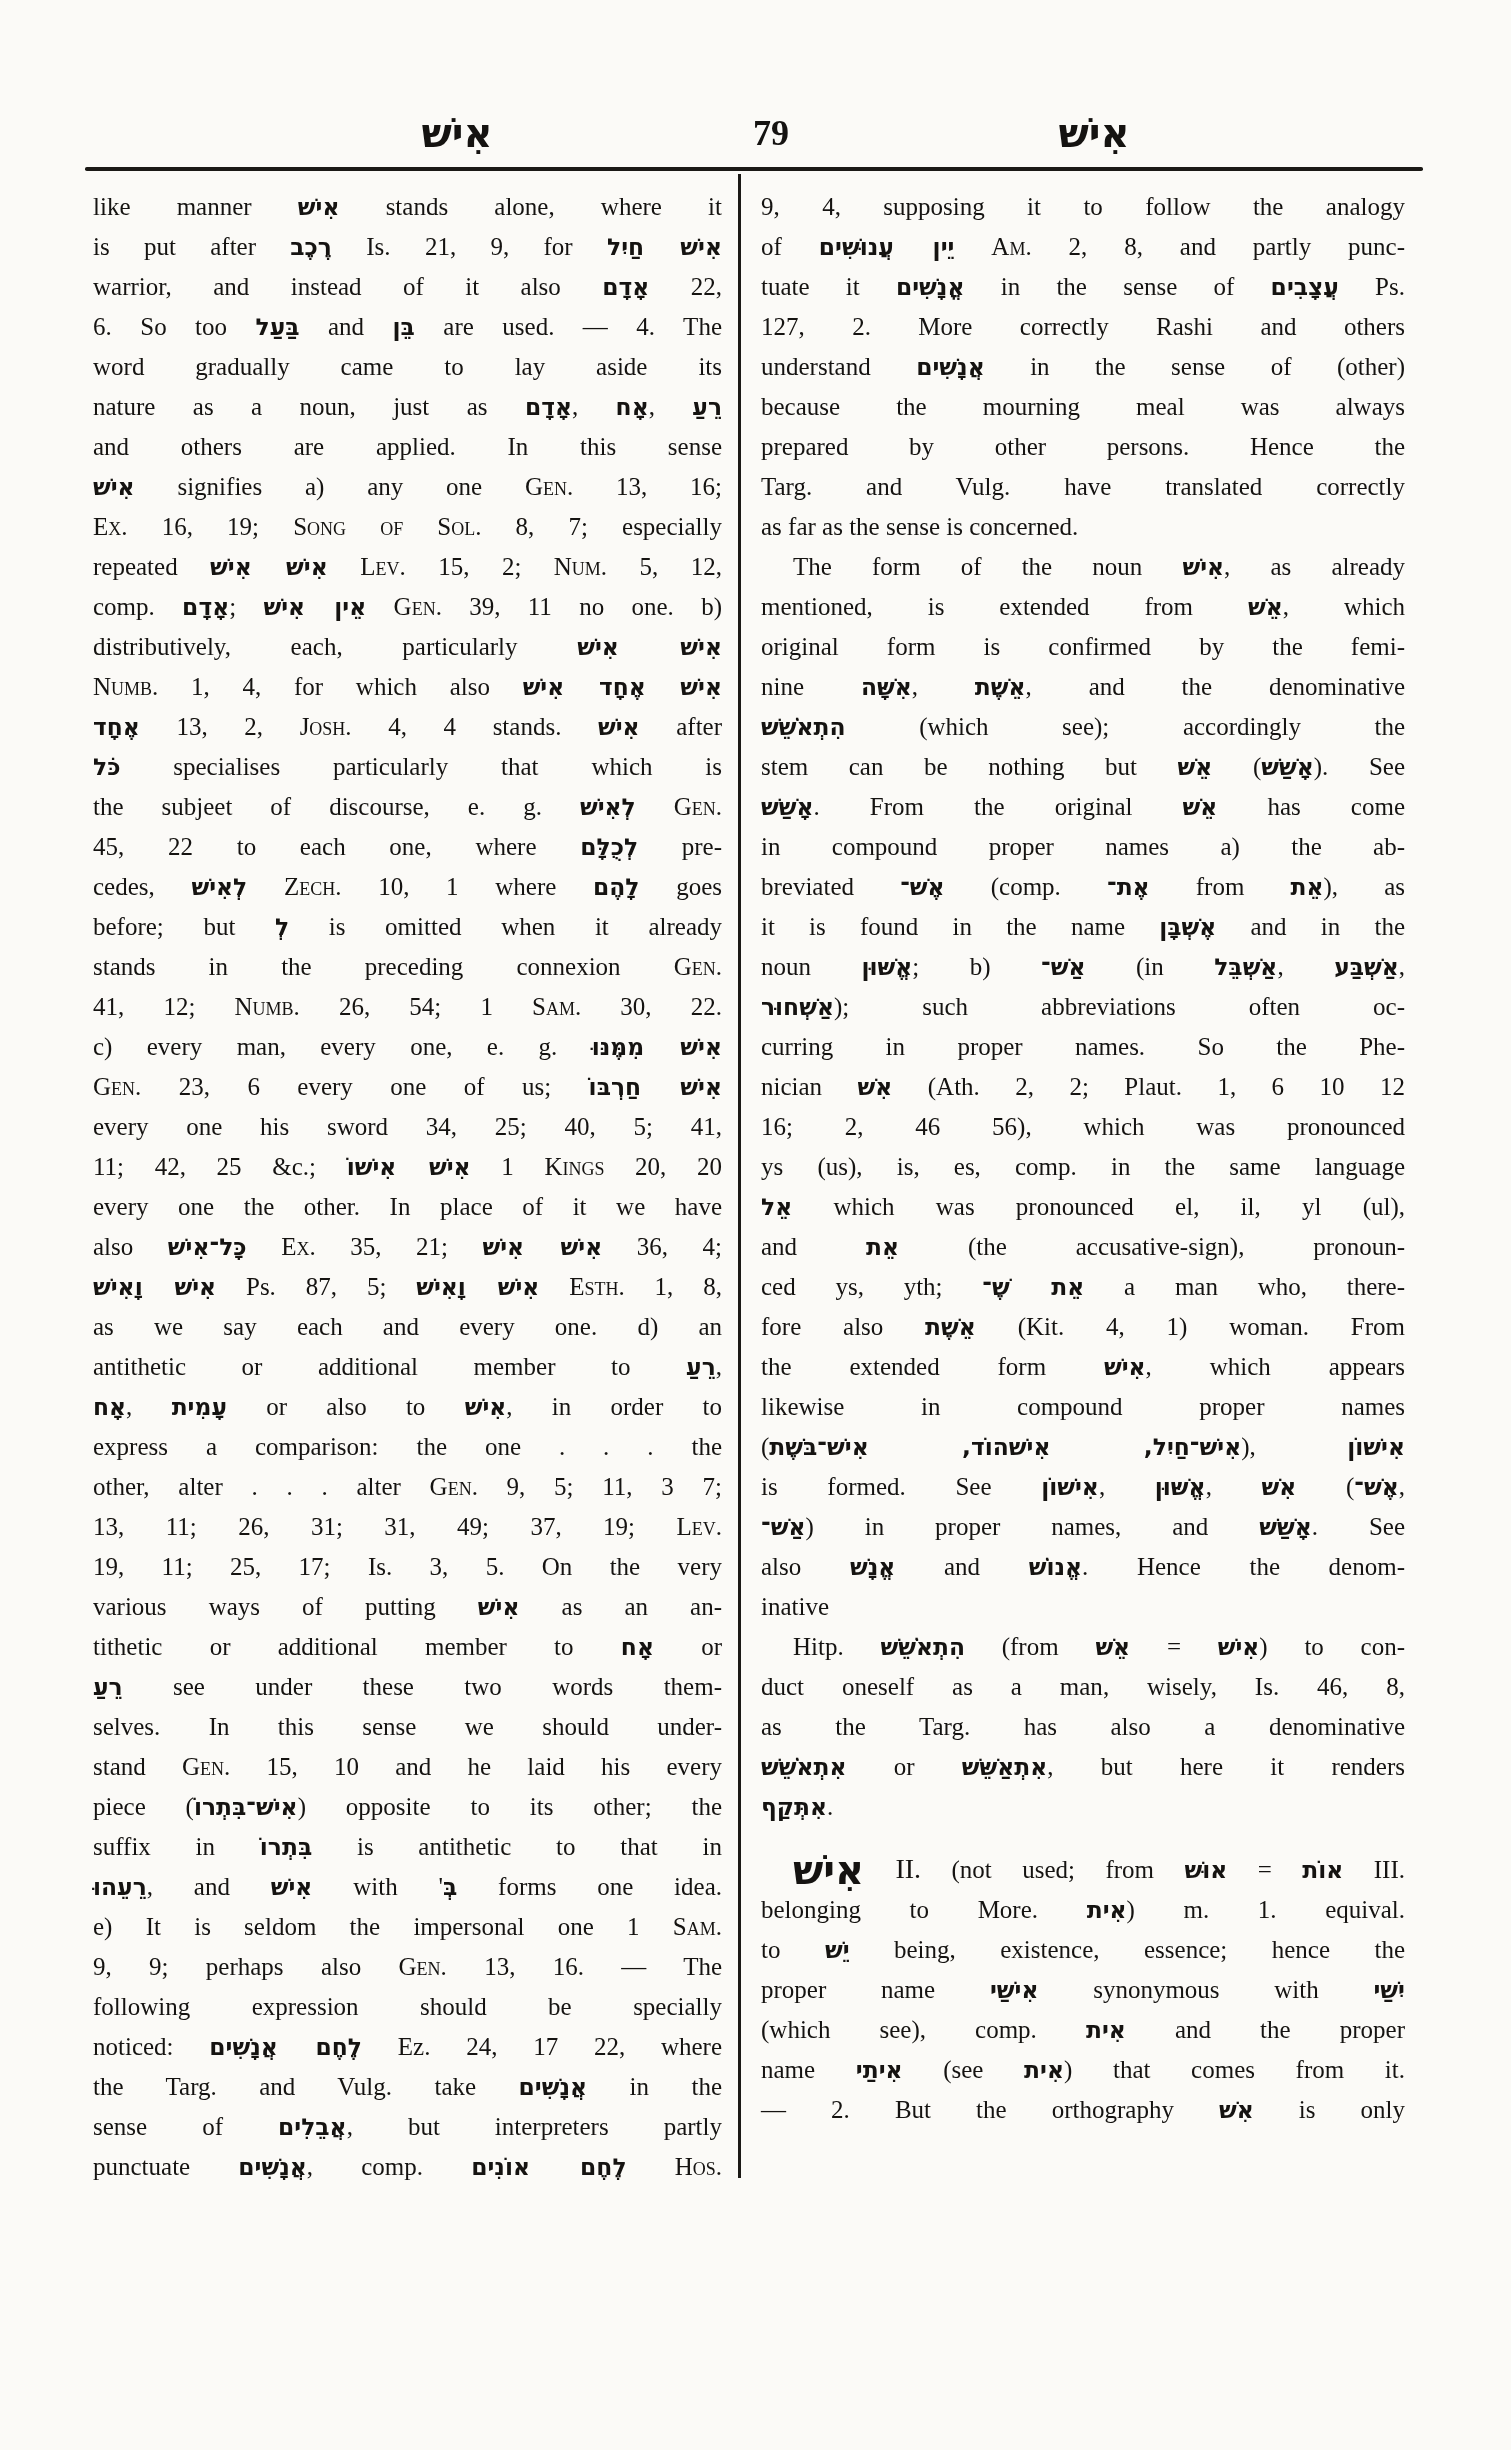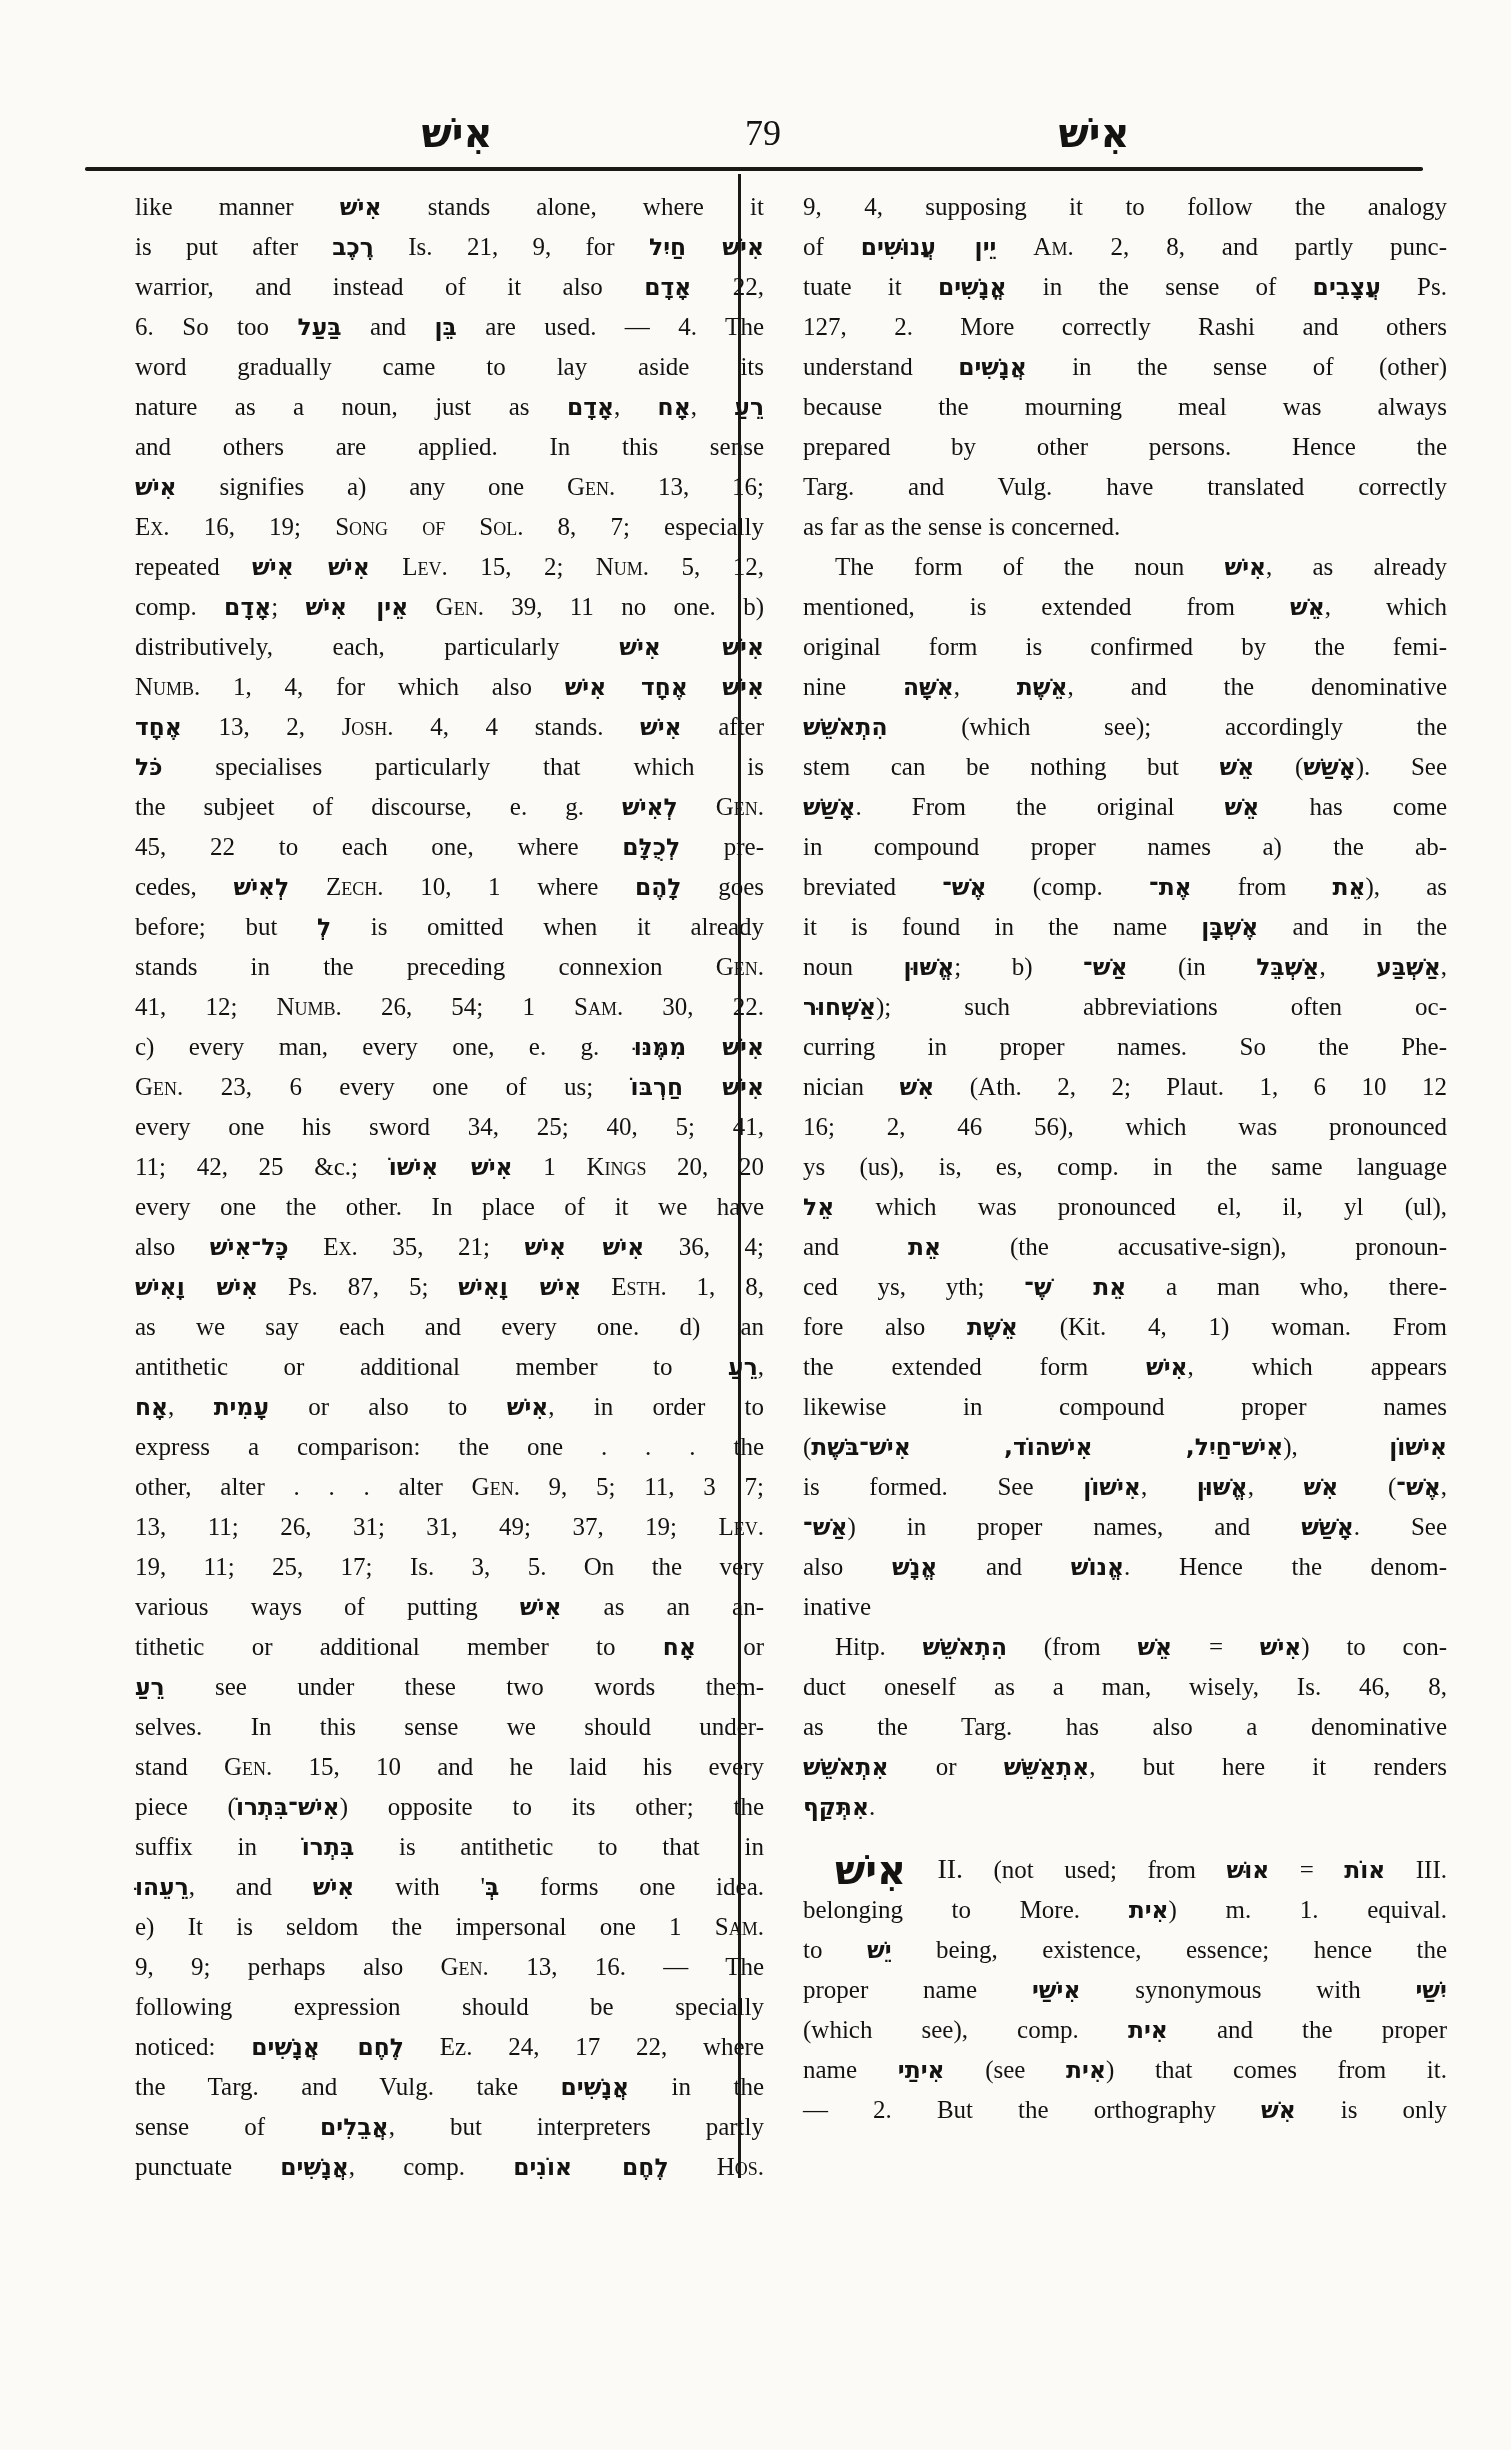--- a/index.html
+++ b/index.html
@@ -6,28 +6,28 @@
   body{
     width:1512px;height:2450px;position:relative;
     background:#fbfaf7;color:#151311;
     font-family:"Liberation Serif","DejaVu Serif","DejaVu Sans",serif;
   }
   .page{position:absolute;inset:0;}
   
   .runhead{position:absolute;top:106px;left:0;width:100%;height:63px;}
   .rh-item{position:absolute;transform:translateX(-50%);font-weight:bold;}
   .rh-heb{font-family:"DejaVu Sans",sans-serif;font-size:40px;line-height:54px;}
-  .rh-num{font-size:36px;line-height:54px;font-weight:normal;}
+  .rh-num{font-size:36px;line-height:54px;font-weight:bold;margin-left:8px;}
   .rh-left{left:457px;}
   .rh-center{left:763px;}
   .rh-right{left:1094px;}
   .head-rule{position:absolute;left:85px;top:167px;width:1338px;height:3.6px;background:#1b1916;border-radius:1.8px;}
   .col-divider{position:absolute;left:738px;top:174px;width:2.7px;height:2004px;background:#1b1916;}
   
-  .column{position:absolute;top:187px;font-size:25px;line-height:40px;margin-left:42px;}
+  .column{position:absolute;top:187px;font-size:25px;line-height:40px;}
   .col-left{left:93px;width:629px;}
   .col-right{left:761px;width:644px;}
   .line{text-align:justify;text-align-last:justify;white-space:normal;}
   .line.left{text-align-last:left;}
   .line.ind{text-indent:32px;}
   .line.gap{margin-top:21.6px;}
   
   .n{}
   .i{}
   .s{font-variant:small-caps;}

